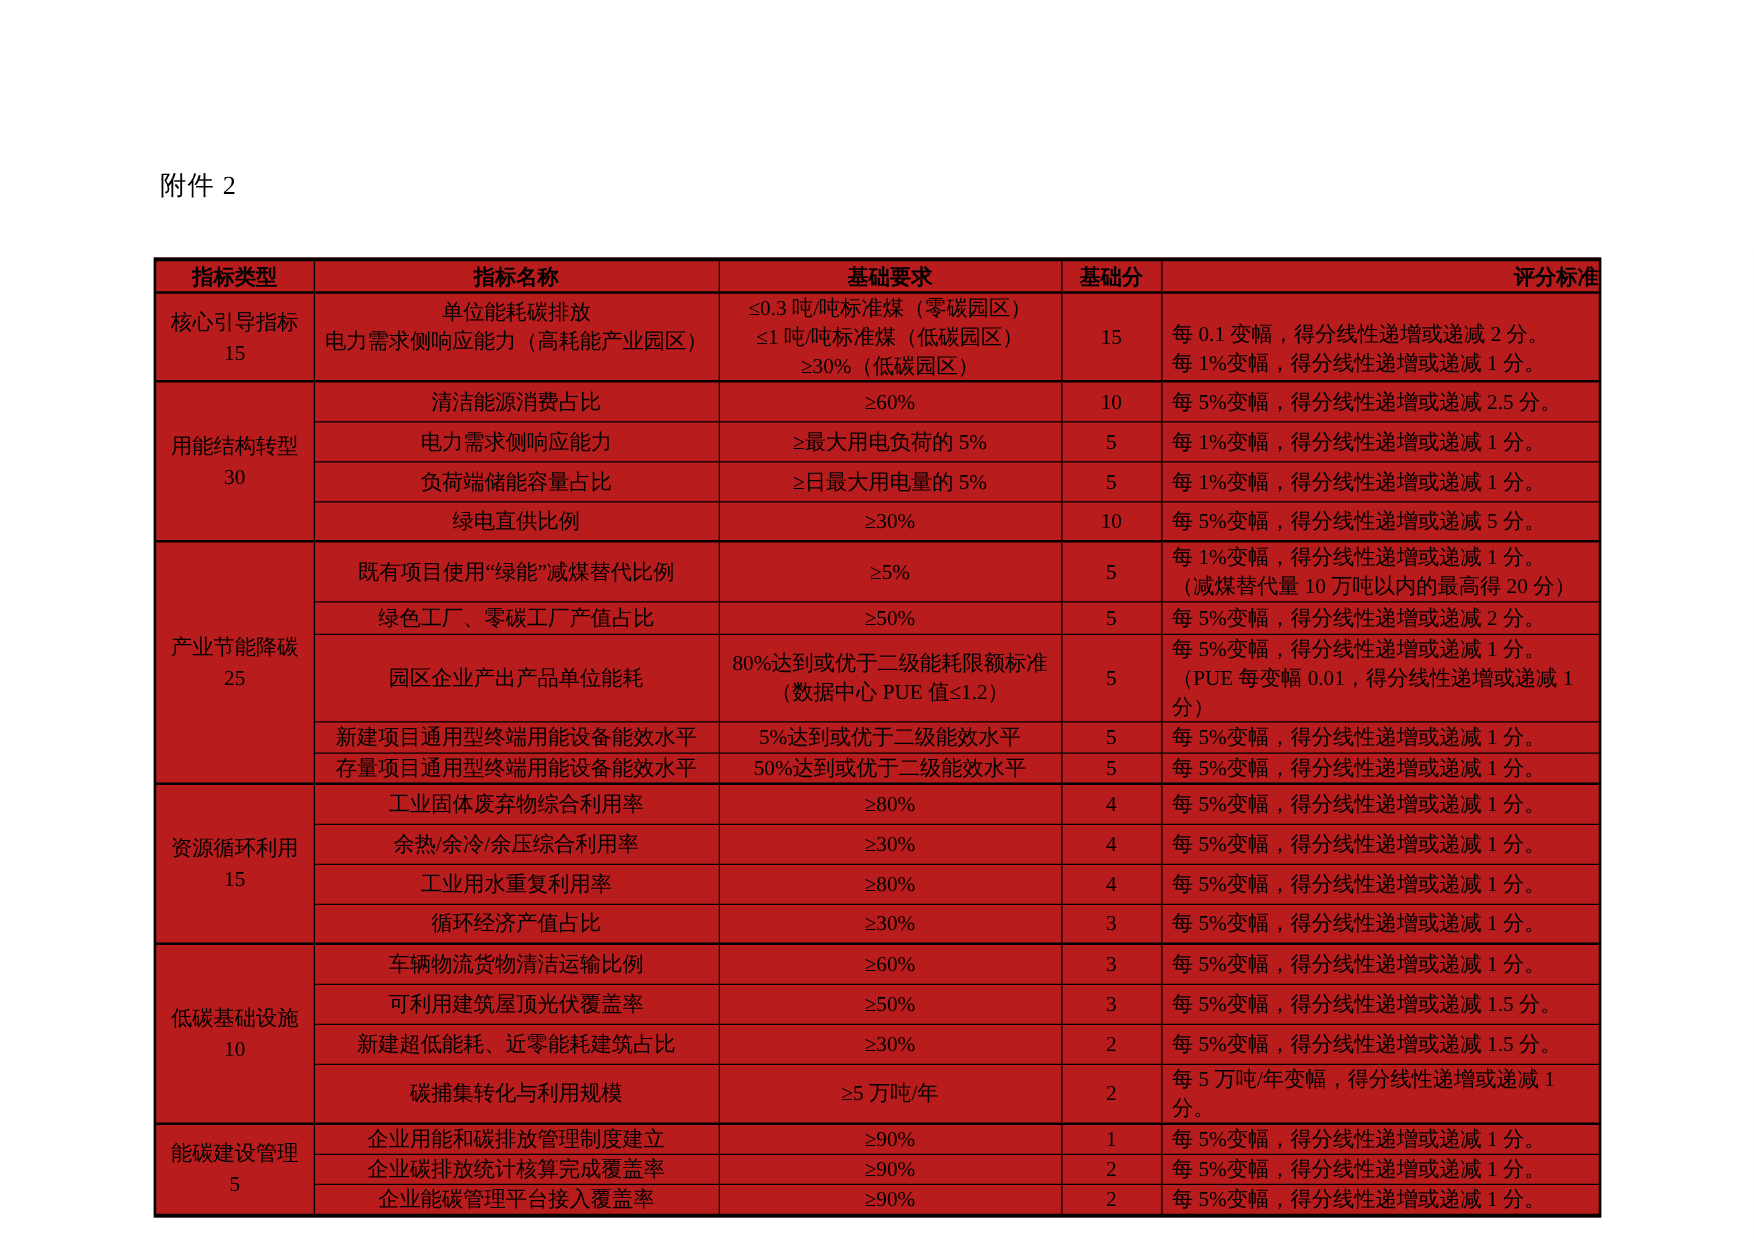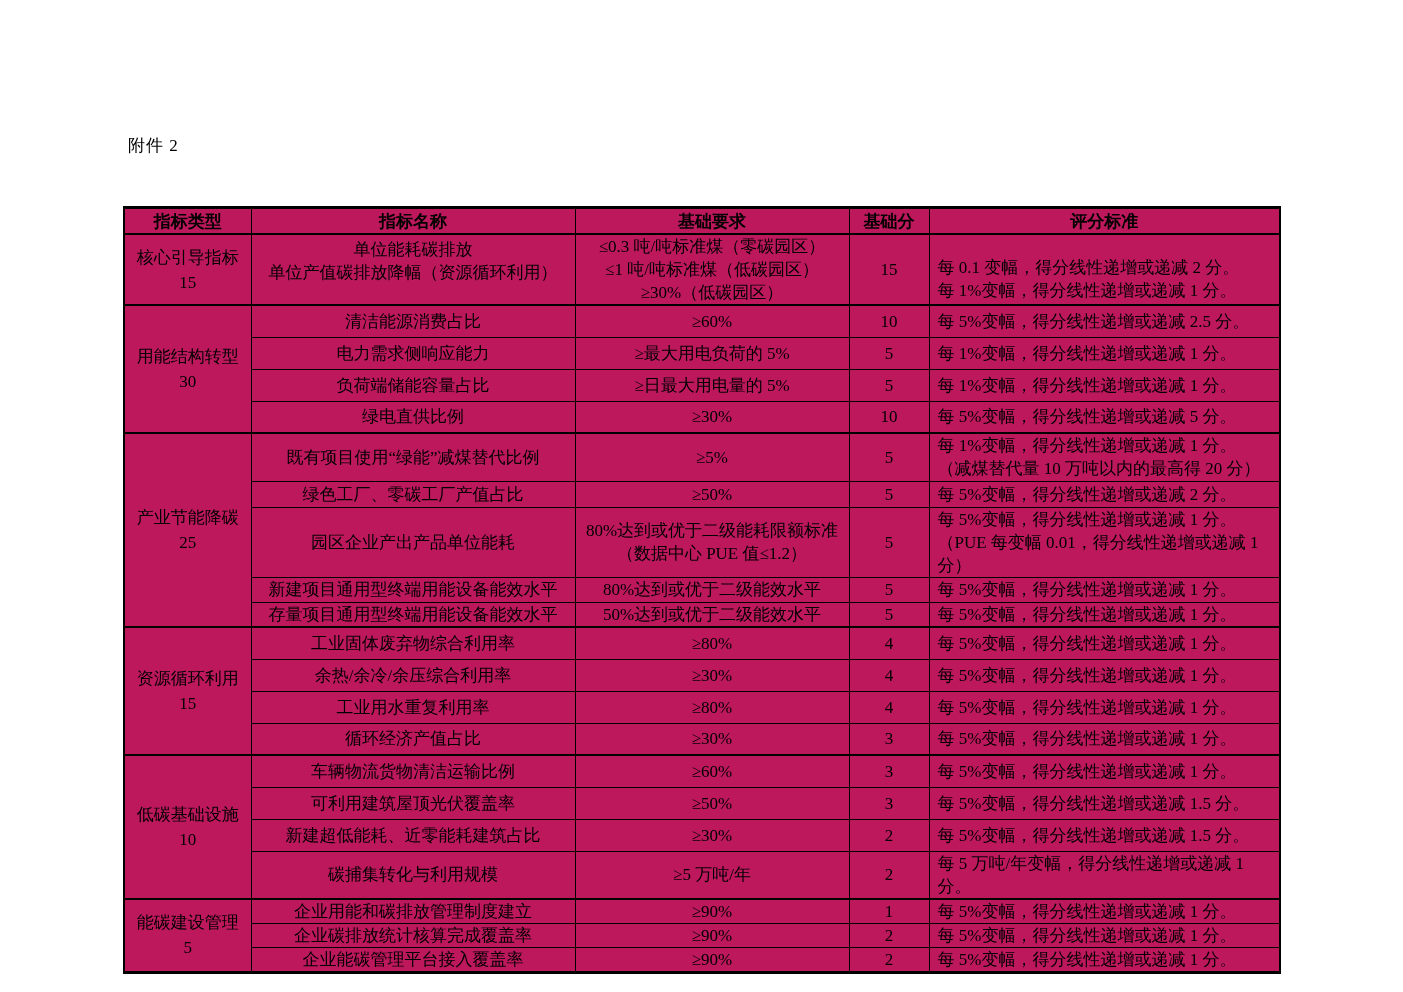--- a/index.html
+++ b/index.html
@@ -11,40 +11,40 @@
   }
   .page {
     position: relative;
     width: 1403px; height: 992px;
     background: #ffffff;
     overflow: hidden;
   }
   .attachment {
     position: absolute;
     left: 128px; top: 134px;
-    font-size: 17px;
+    font-size: 21px;
     letter-spacing: 1px;
   }
   .main-title {
     position: absolute;
     left: 123px; top: 163px;
     width: 1158px;
     text-align: center;
     font-size: 29px;
     font-weight: bold;
     letter-spacing: 1px;
   }
   .table-wrap {
     position: absolute;
     left: 123px; top: 206px;
     width: 1158px;
     border: 2px solid #000;
     border-top-width: 3px;
     border-bottom-width: 3px;
-    background: #be185d;
+    background: #b91c1c;
   }
   table {
     width: 100%;
     border-collapse: collapse;
     table-layout: fixed;
   }
   col.c1 { width: 126px; }
   col.c2 { width: 324px; }
   col.c3 { width: 274px; }
   col.c4 { width: 80px;  }
@@ -58,21 +58,21 @@
     padding: 0;
     overflow: hidden;
   }
   th {
     font-weight: bold;
     height: 25px;
     border-top: none;
     border-bottom: 2px solid #000;
   }
   th.first { border-left: none; }
-  th.last  { border-right: none; }
+  th.last  { border-right: none; text-align: right; }
   td.cat   { border-left: none; }
   td.crit  { border-right: none; text-align: left; padding-left: 8px; }
   tr.sec > td { border-top: 2px solid #000; }
   tr.last > td, td.cat-end { border-bottom: none; }
 
   tr.h70 > td { height: 70px; }
   tr.h48 > td { height: 48px; }
   tr.h26 > td { height: 26px; }
   tr.h25 > td { height: 25px; }
   tr.h24 > td { height: 32px; }
@@ -119,21 +119,21 @@
       <tbody>
 
         <tr class="h70">
           <td class="cat">
             <div class="cat-name">核心引导指标</div>
             <div class="cat-score">15</div>
           </td>
           <td>
             <div class="vsplit">
               <div>单位能耗碳排放</div>
-              <div>单位产值碳排放降幅（资源循环利用）</div>
+              <div>电力需求侧响应能力（高耗能产业园区）</div>
             </div>
           </td>
           <td>
             <div>≤0.3 吨/吨标准煤（零碳园区）</div>
             <div>≤1 吨/吨标准煤（低碳园区）</div>
             <div>≥30%（低碳园区）</div>
           </td>
           <td>15</td>
           <td class="crit">
             <div class="vbottom">
@@ -198,21 +198,21 @@
             <div>（数据中心 PUE 值≤1.2）</div>
           </td>
           <td>5</td>
           <td class="crit">
             <div>每 5%变幅，得分线性递增或递减 1 分。</div>
             <div>（PUE 每变幅 0.01，得分线性递增或递减 1 分）</div>
           </td>
         </tr>
         <tr class="h25">
           <td>新建项目通用型终端用能设备能效水平</td>
-          <td>80%达到或优于二级能效水平</td>
+          <td>5%达到或优于二级能效水平</td>
           <td>5</td>
           <td class="crit">每 5%变幅，得分线性递增或递减 1 分。</td>
         </tr>
         <tr class="h25">
           <td>存量项目通用型终端用能设备能效水平</td>
           <td>50%达到或优于二级能效水平</td>
           <td>5</td>
           <td class="crit">每 5%变幅，得分线性递增或递减 1 分。</td>
         </tr>
 

